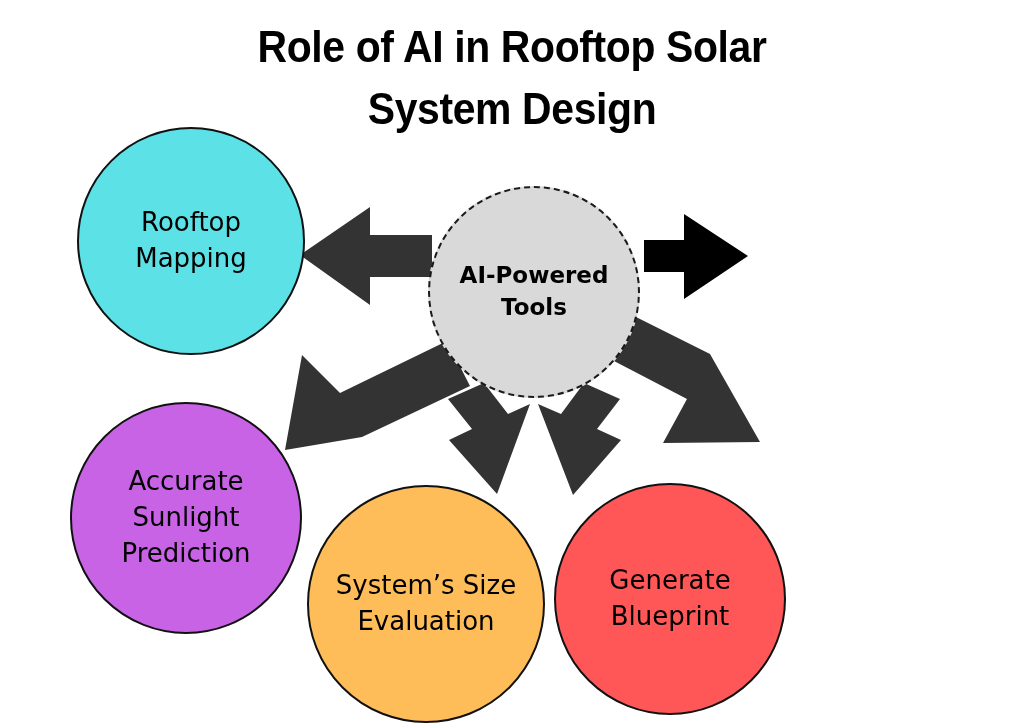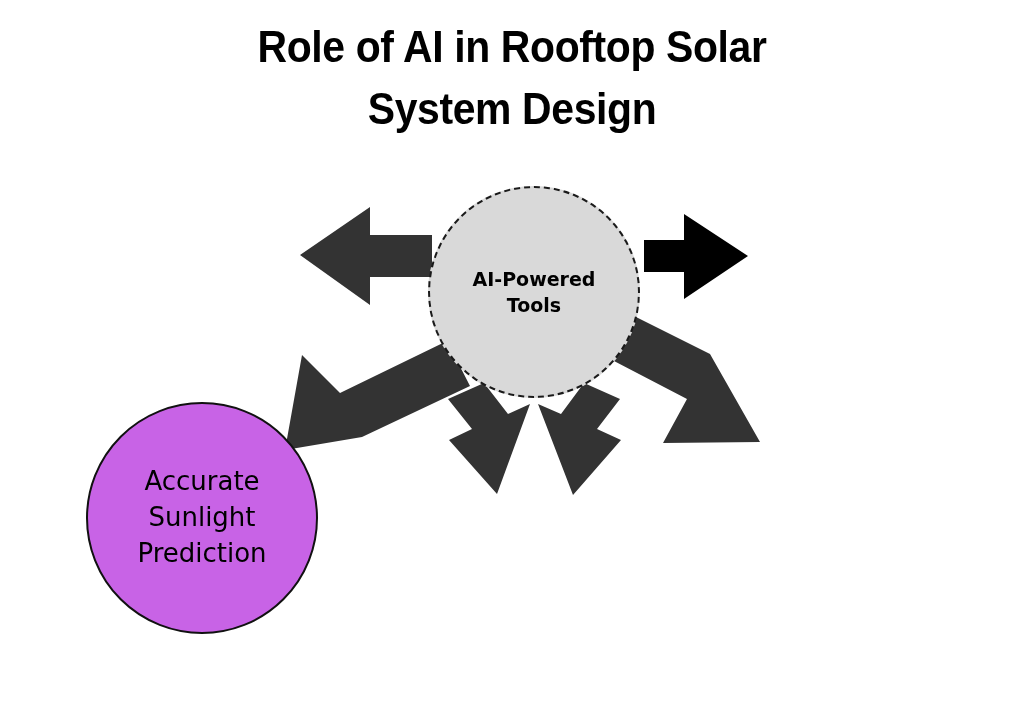--- a/index.html
+++ b/index.html
@@ -65,29 +65,29 @@
   .node .label {
     white-space: pre-line;
     width: 135%;
     pointer-events: none;
   }
 
   .node.center {
     border: 2px dashed #1a1a1a;
     background: #d9d9d9;
     font-weight: bold;
-    font-size: 19px;
+    font-size: 23px;
   }
   .node.center .label { width: 100%; }
 
   
   #node-rooftop-mapping { left: 77px;  top: 127px; width: 228px; height: 228px; }
   #node-inverter-battery { left: 758px; top: 118px; width: 238px; height: 238px; }
   #node-center          { left: 428px; top: 186px; width: 212px; height: 212px; }
-  #node-sunlight        { left: 86px;  top: 402px; width: 232px; height: 232px; }
+  #node-sunlight        { left: 70px;  top: 402px; width: 232px; height: 232px; }
   #node-system-size     { left: 307px; top: 485px; width: 238px; height: 238px; }
   #node-blueprint       { left: 554px; top: 483px; width: 232px; height: 232px; }
   #node-spot-selection  { left: 758px; top: 357px; width: 232px; height: 232px; }
 </style>
 </head>
 <body>
 
 <div id="canvas">
 
   <div id="title">Role of AI in Rooftop Solar
@@ -101,29 +101,41 @@
 
     <polygon fill="#333333" points="285,450 302,355 340,393 447,341 470,386 362,437"></polygon>
 
     <polygon fill="#333333" points="760,442 663,443 687,399 589,348 610,304 710,354"></polygon>
 
     <polygon fill="#333333" points="497,494 449,440 472,429 448,399 484,383 508,414 530,404"></polygon>
 
     <polygon fill="#333333" points="573,495 538,404 561,414 584,383 620,399 597,429 621,440"></polygon>
   </svg>
 
+  <div class="node" id="node-rooftop-mapping" style="background:#5CE1E6;">
+    <span class="label">Rooftop
+Mapping</span>
+  </div>
 
 
   <div class="node center" id="node-center">
     <span class="label">AI-Powered
 Tools</span>
   </div>
 
   <div class="node" id="node-sunlight" style="background:#C863E6;">
     <span class="label">Accurate
 Sunlight
 Prediction</span>
   </div>
 
+  <div class="node" id="node-system-size" style="background:#FFBD59;">
+    <span class="label">System’s Size
+Evaluation</span>
+  </div>
 
+  <div class="node" id="node-blueprint" style="background:#FF5757;">
+    <span class="label">Generate
+Blueprint</span>
+  </div>
 
 
 </div>
 
 </body></html>

